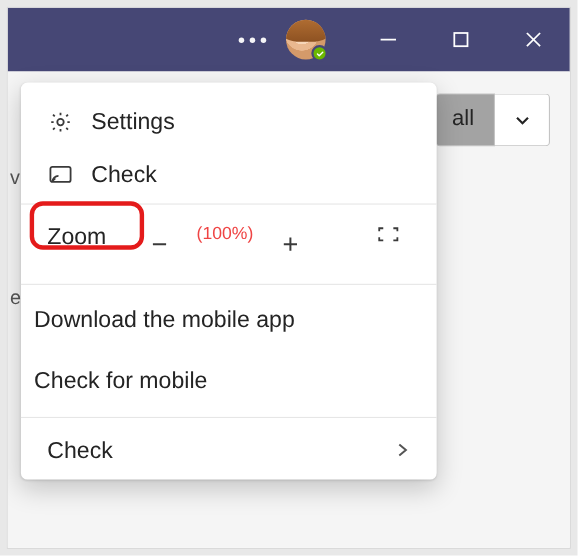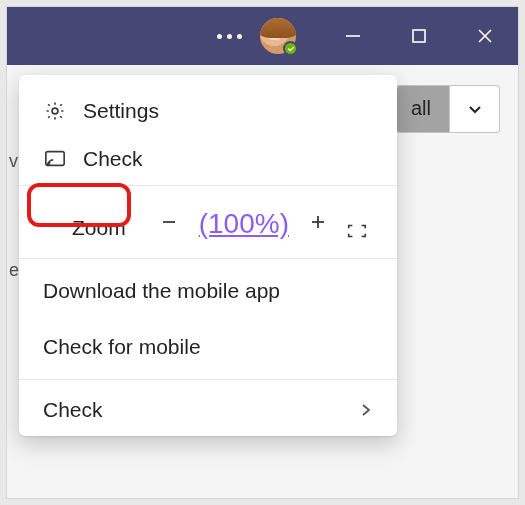--- a/index.html
+++ b/index.html
@@ -137,37 +137,36 @@
     gap: 16px;
     position: relative;
   }
   .menu-item .label { flex: 1; }
   .menu-item .chev { color: #555; }
   .menu-sep {
     height: 1px; background: #e6e6e6; margin: 4px 0;
   }
   .zoom-row {
     display: flex;
-    align-items: flex-end;
+    align-items: flex-start;
     padding: 14px 24px;
     font-size: 21px;
     color: #242424;
     gap: 8px;
-    margin-left: 29px;
   }
   .zoom-row .zlabel { flex: 0 0 auto; margin-right: 20px;}
   .zoom-btn {
     width: 40px; height: 36px;
     display:flex;align-items:center;justify-content:center;
     color:#3a3a3a;
   }
-  .zoom-pct { color:#8b5cf6; font-size: 28px; padding: 0 6px; text-decoration: underline;}
+  .zoom-pct { color:#ef4444; font-size: 16px; padding: 0 6px;}
   .fs-btn { margin-left: auto; width: 40px; display:flex;align-items:center;justify-content:center;}
   .simple-item {
-    padding: 16px 24px;
+    padding: 16px 12px;
     font-size: 21px;
     color: #242424;
   }
   .highlight-cast {
     position: absolute;
     left: 20px;
     top: 118px;
     width: 104px;
     height: 44px;
     border: 4px solid #e41b1b;

